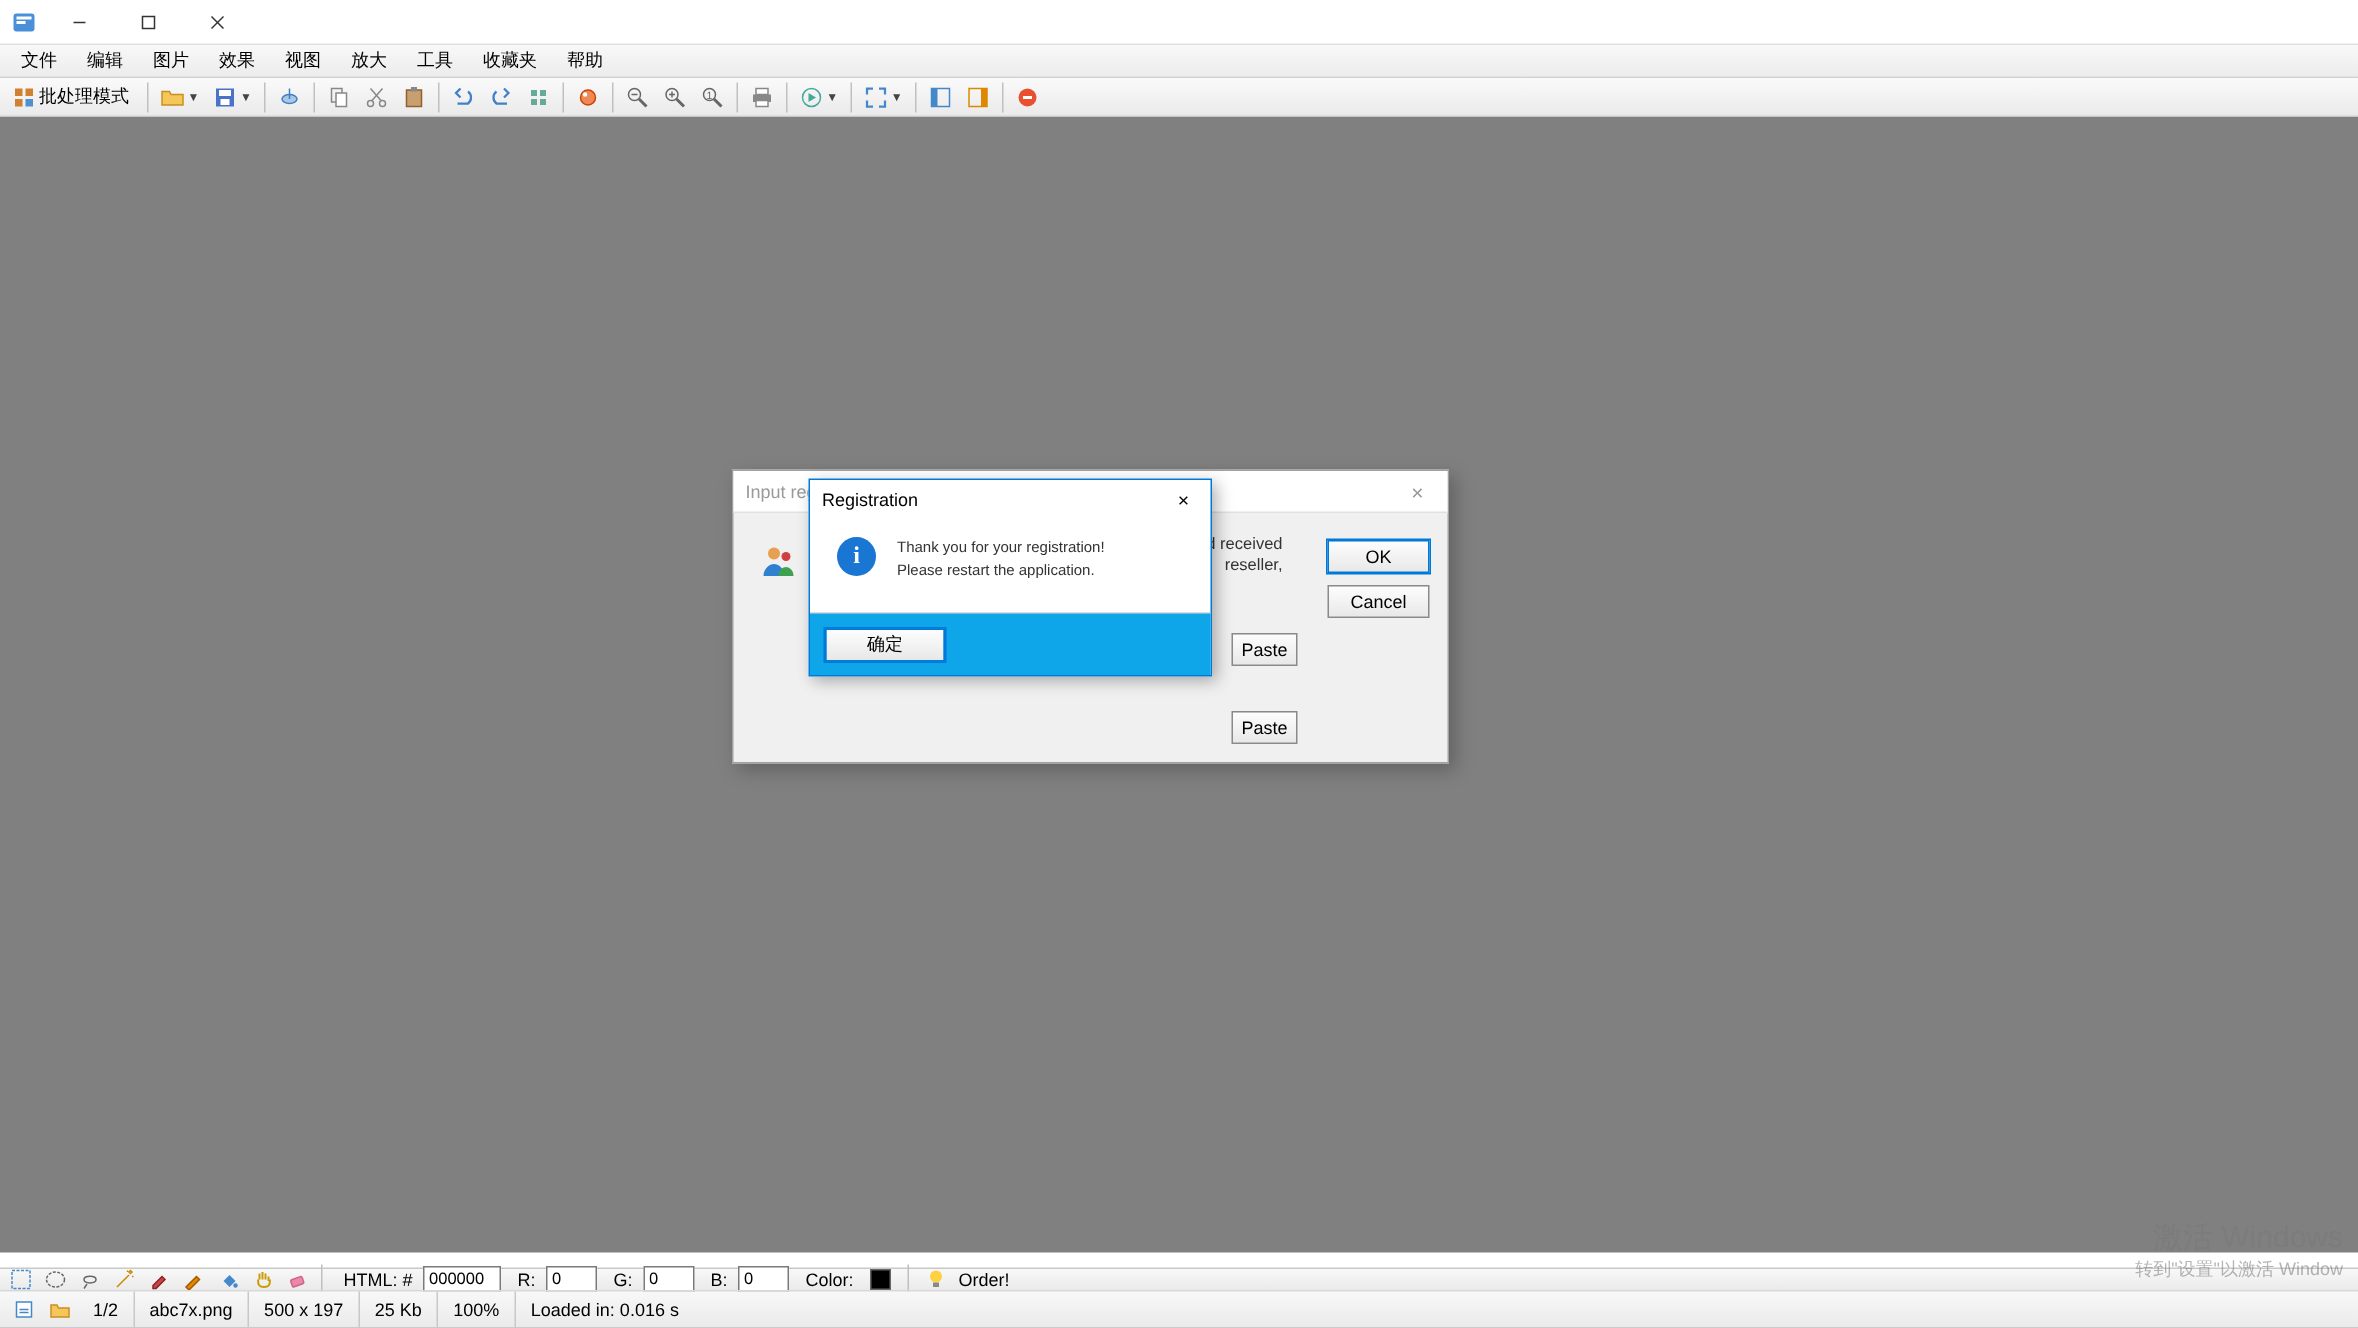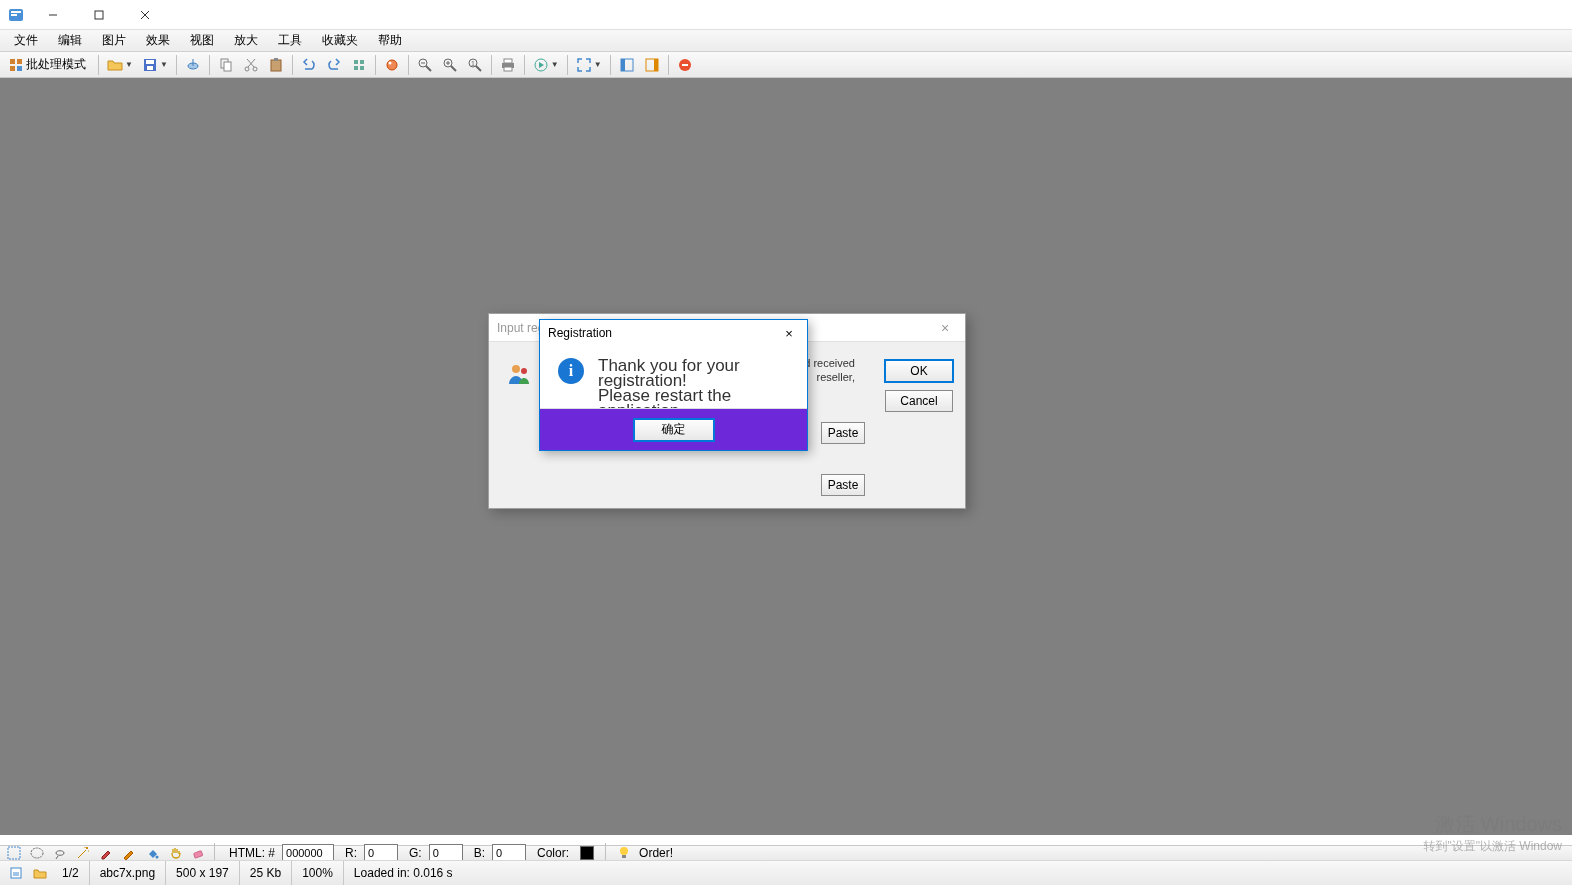--- a/index.html
+++ b/index.html
@@ -38,22 +38,22 @@
 .reg-btn.cancel { right: 12px; top: 48px; }
 .reg-btn.paste1 { right: 100px; top: 80px; width: 44px; }
 .reg-btn.paste2 { right: 100px; top: 132px; width: 44px; }
 
 
 .alert-dialog { position: absolute; left: 539px; top: 319px; width: 269px; height: 132px; background: #fff; border: 1px solid #0078d7; box-shadow: 3px 3px 10px rgba(0,0,0,0.3); }
 .alert-title { height: 26px; display: flex; align-items: center; padding: 0 8px; font-size: 12px; color: #000; }
 .alert-close { margin-left: auto; font-size: 13px; width: 20px; text-align: center; }
 .alert-body { display: flex; padding: 12px 14px 8px 18px; gap: 14px; }
 .info-icon { width: 26px; height: 26px; border-radius: 50%; background: #1976d2; color: #fff; display: flex; align-items: center; justify-content: center; font-family: Georgia,serif; font-size: 16px; font-weight: bold; flex-shrink: 0; }
-.alert-msg { font-size: 17px; color: #333; line-height: 15px; }
-.alert-footer { background: #6d28d9; border-top: 1px solid #dcdcdc; height: 42px; display: flex; align-items: center; justify-content: center; padding: 0 10px; position: absolute; bottom: 0; left: 0; right: 0; }
+.alert-msg { font-size: 10px; color: #333; line-height: 15px; }
+.alert-footer { background: #0ea5e9; border-top: 1px solid #dcdcdc; height: 42px; display: flex; align-items: center; justify-content: flex-start; padding: 0 10px; position: absolute; bottom: 0; left: 0; right: 0; }
 .alert-footer .btn { width: 80px; height: 22px; font-size: 12px; background: linear-gradient(#fdfdfd,#e8e8e8); border: 1px solid #0078d7; outline: 1px solid #0078d7; display: flex; align-items: center; justify-content: center; }
 
 
 .watermark { position: absolute; left: 50%; top: 48%; transform: translate(-50%,-50%); color: rgba(200,200,200,0.35); font-size: 30px; font-weight: bold; pointer-events: none; letter-spacing: 2px; display: flex; align-items: center; gap: 8px; }
 .wm-icon { width: 60px; height: 60px; border-radius: 14px; background: rgba(200,200,200,0.25); display: flex; align-items: center; justify-content: center; font-size: 34px; color: rgba(255,255,255,0.5); }
 
 
 .statusbar1 { position: absolute; left: 0; right: 0; bottom: 25px; height: 15px; background: linear-gradient(#f8f8f8,#eaeaea); border-top: 1px solid #c8c8c8; display: flex; align-items: center; padding: 0 4px; gap: 3px; font-size: 12px; }
 .statusbar2 { position: absolute; left: 0; right: 0; bottom: 0; height: 25px; background: linear-gradient(#f8f8f8,#eaeaea); border-top: 1px solid #d8d8d8; display: flex; align-items: center; padding: 0 4px; gap: 0; font-size: 12px; }
 .sb-btn { width: 20px; height: 20px; display: flex; align-items: center; justify-content: center; border: 1px solid transparent; }

